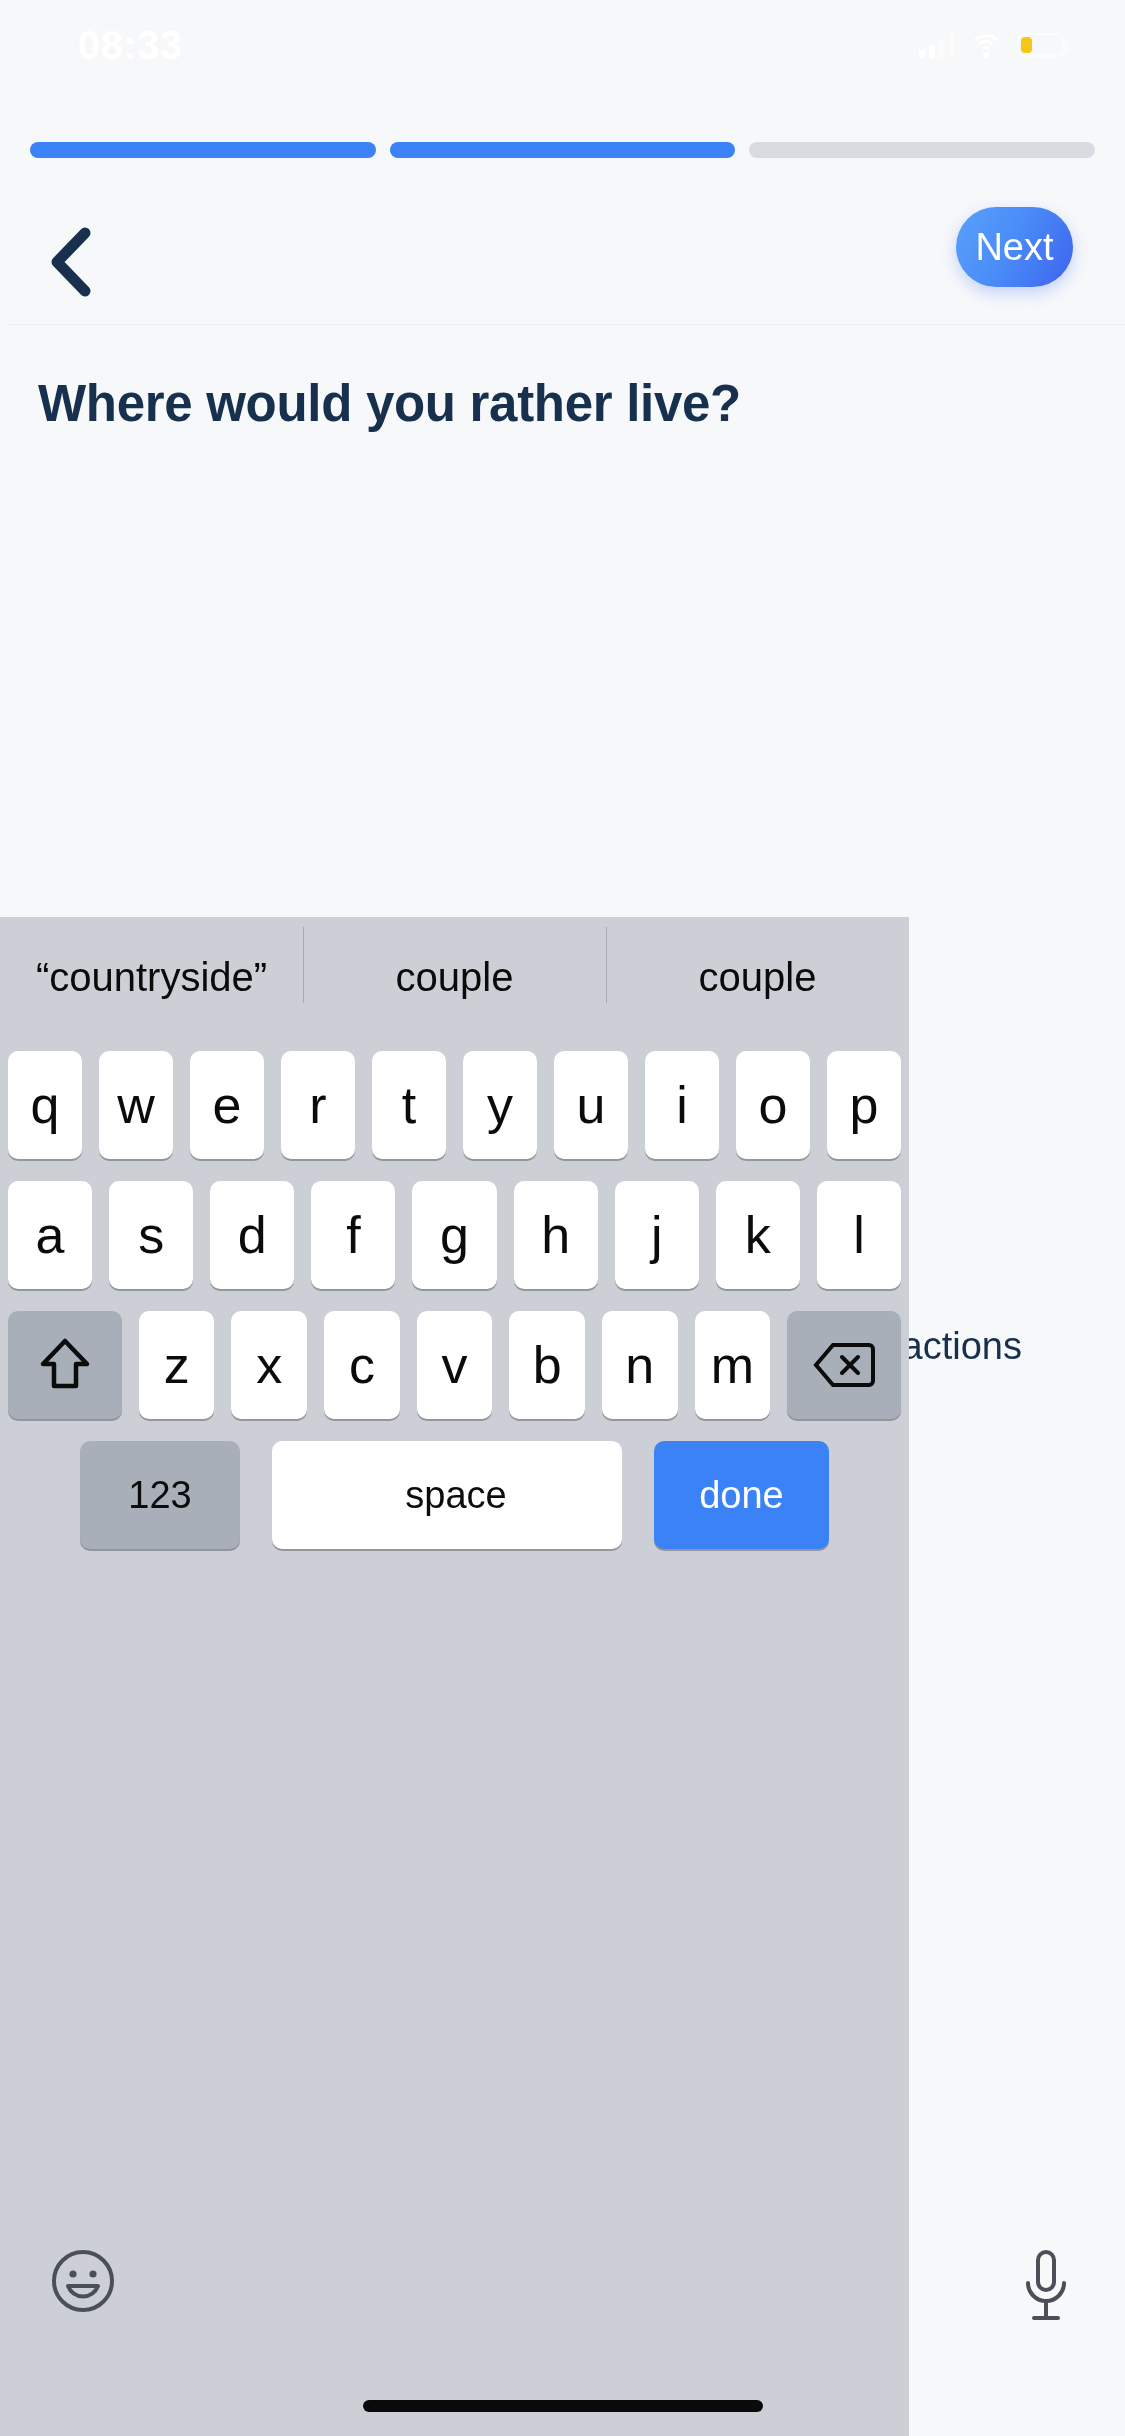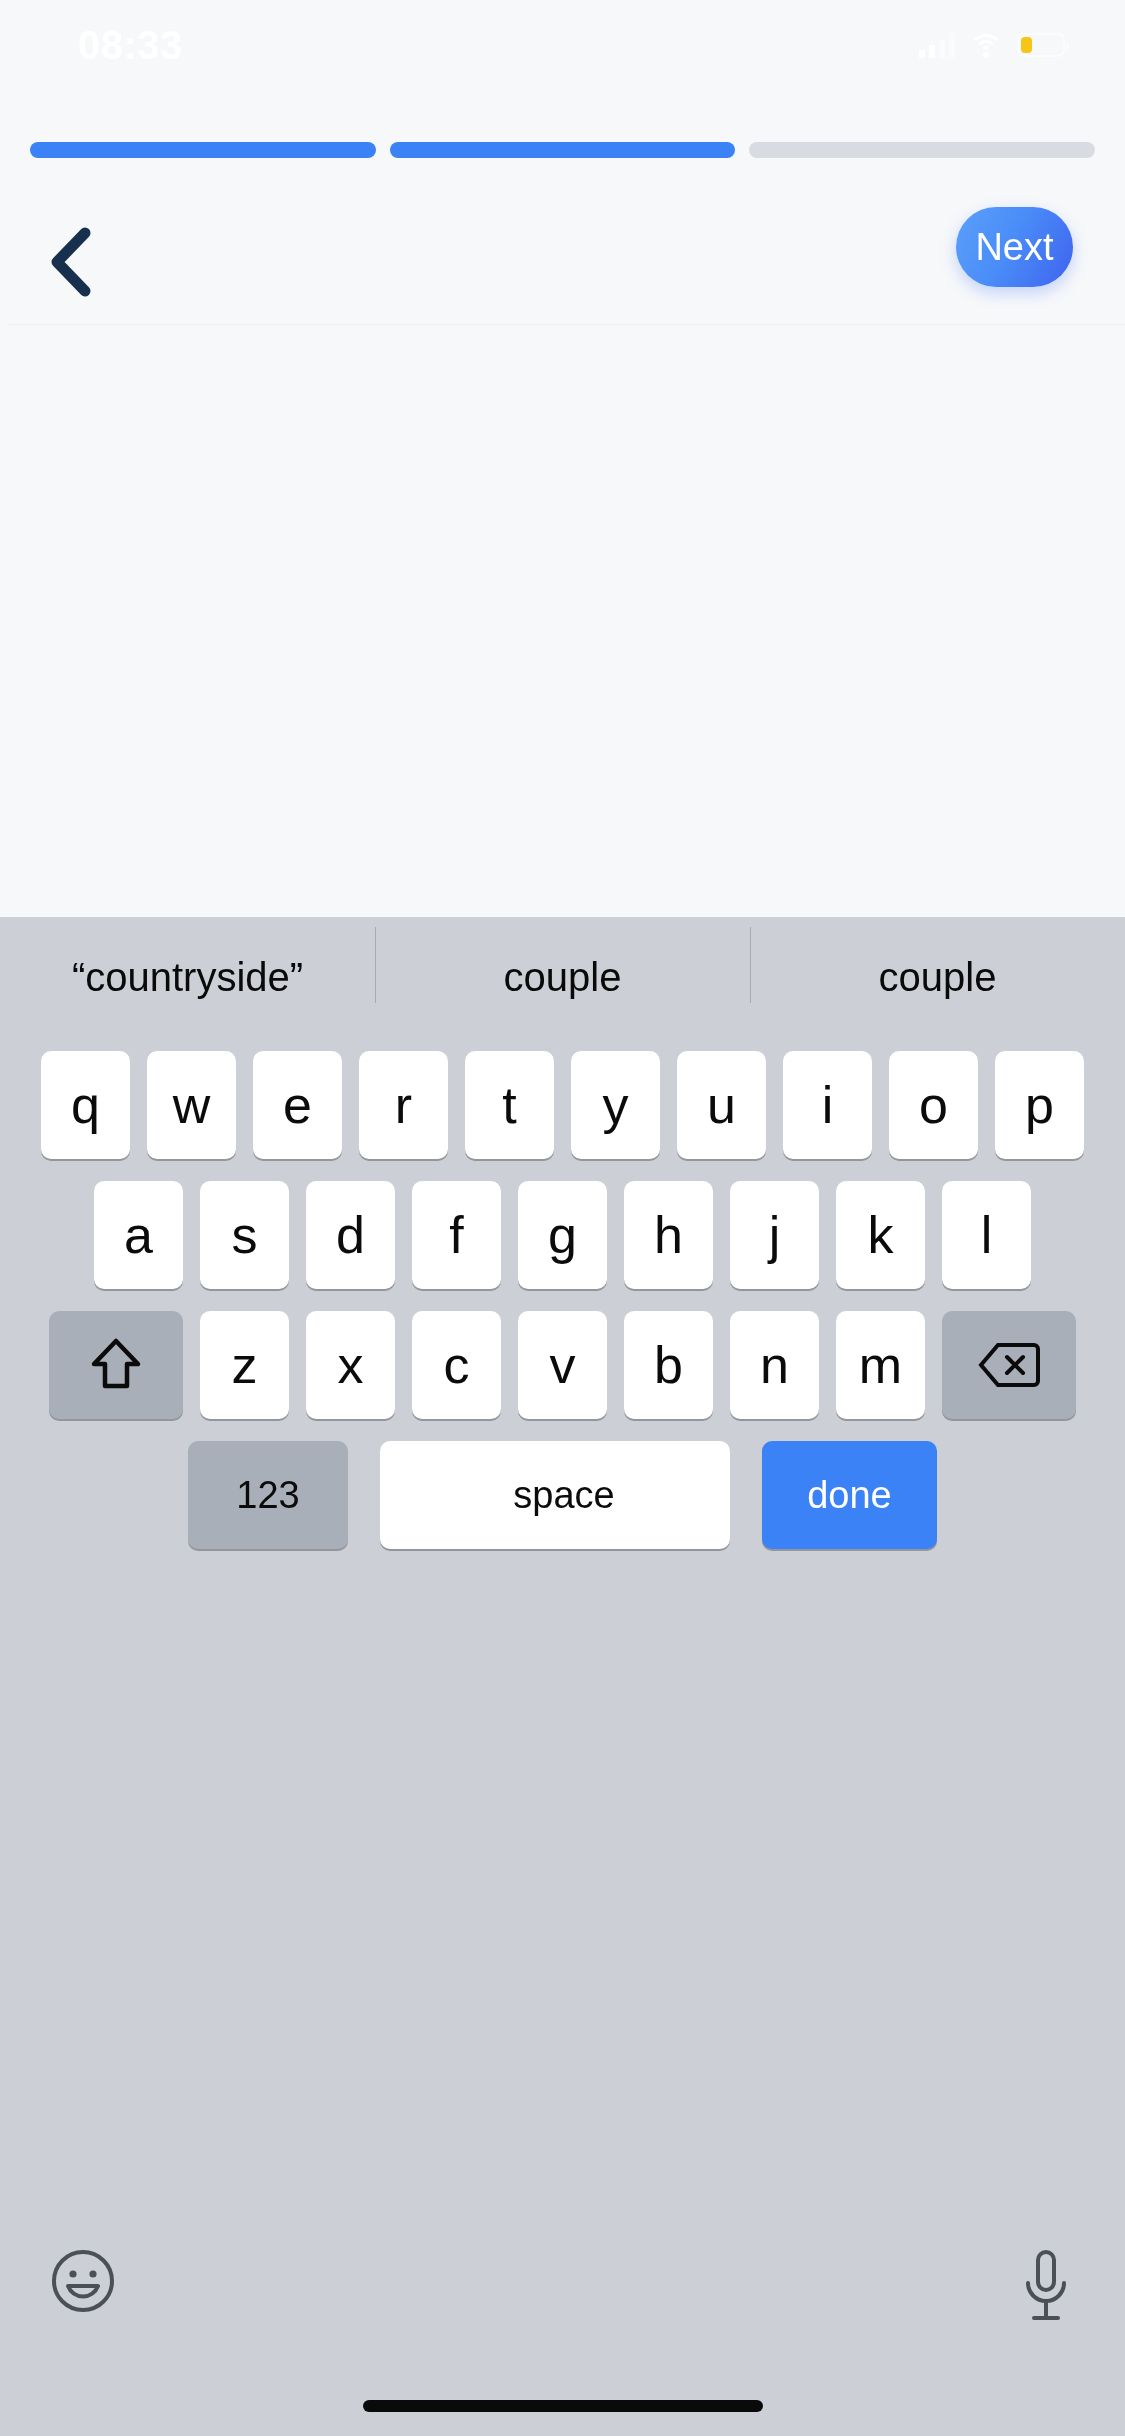--- a/index.html
+++ b/index.html
@@ -124,21 +124,21 @@
   }
   .tab.active { color:#3b82f6; font-weight:700; }
   .tab .tab-dot {
     position:absolute; left:50%; transform:translateX(-50%);
     bottom:2px; width:16px; height:16px; border-radius:50%;
     background:#3b82f6;
   }
 
   
   .keyboard {
-    position:absolute; left:0; bottom:0; width:1125px; height:1519px;
+    position:absolute; left:0; bottom:0; width:909px; height:1519px;
     background:#ccd0d6;
   }
   .suggest-row {
     height:120px; display:flex; align-items:center;
   }
   .suggest {
     flex:1; text-align:center; position:relative;
     font-size:40px; color:#0a0a0a; font-weight:400;
   }
   .suggest + .suggest::before {
@@ -214,20 +214,21 @@
         <svg width="46" height="70" viewBox="0 0 46 70">
           <path d="M38 6 L10 35 L38 64" fill="none" stroke="#17304d" stroke-width="11" stroke-linecap="round" stroke-linejoin="round"></path>
         </svg>
       </span>
     </div>
     <div class="next-btn">
       <span>Next</span>
     </div>
   </div>
 
+  <div class="question">Where would you rather live?</div>
 
 
   <div class="add-row">
     <div class="add-circle">
       <svg width="46" height="46" viewBox="0 0 46 46">
         <path d="M23 7 V39 M7 23 H39" stroke="#3b82f6" stroke-width="6" stroke-linecap="round"></path>
       </svg>
     </div>
     <div class="add-label">Add another option</div>
   </div>

